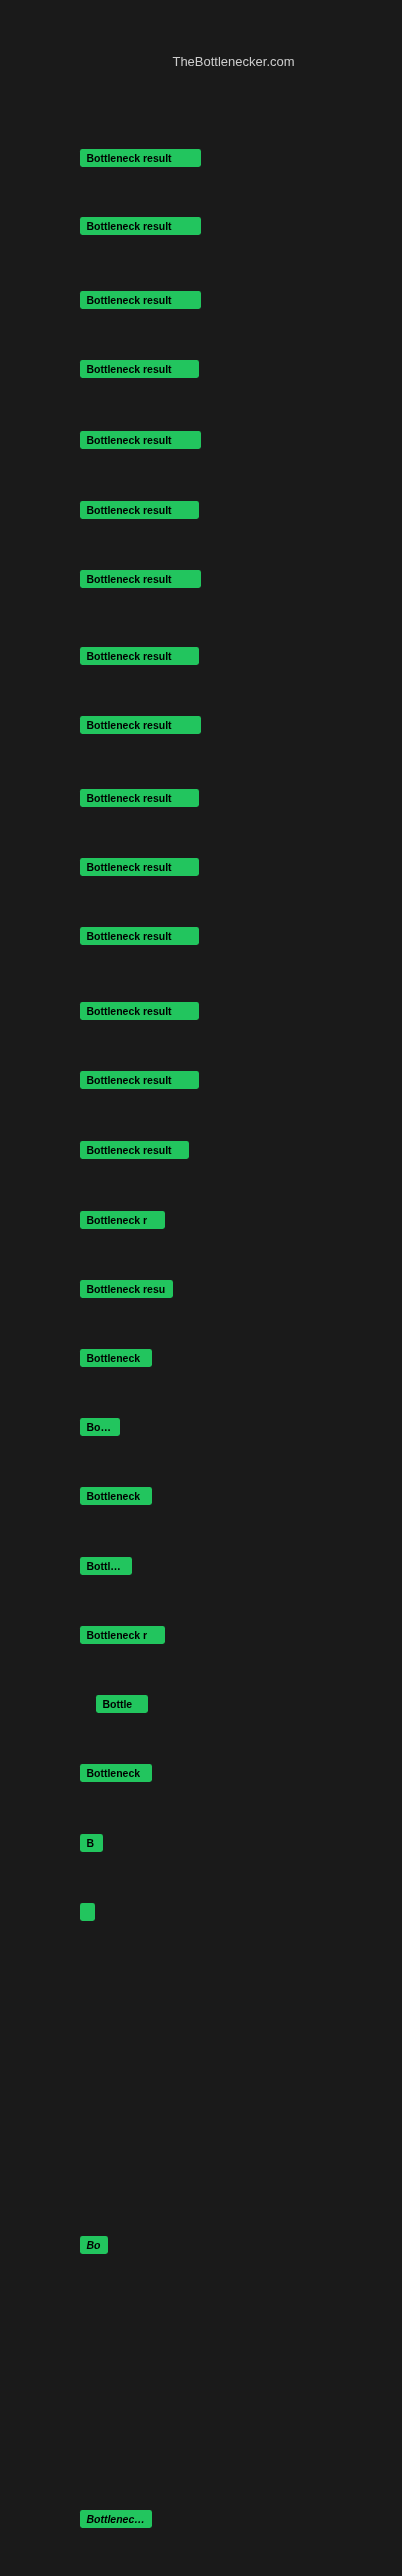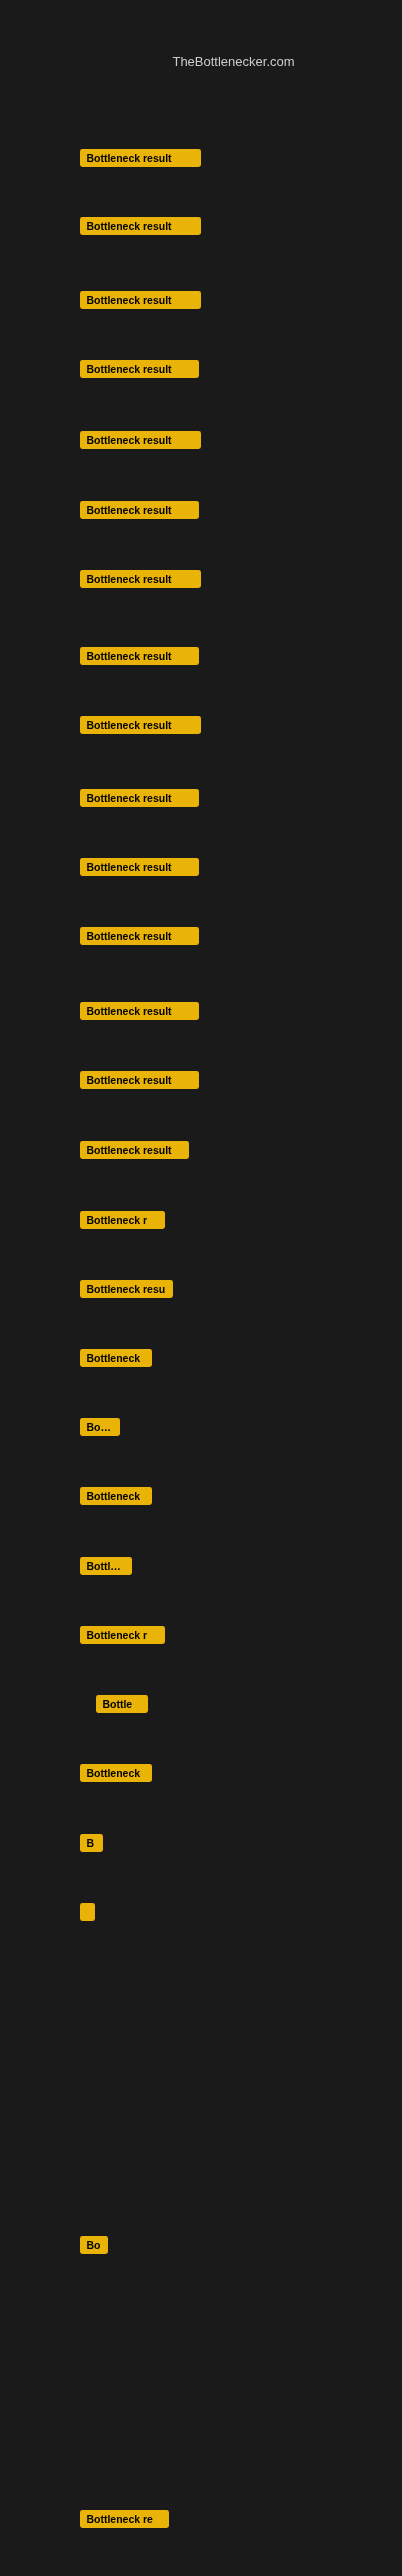--- a/index.html
+++ b/index.html
@@ -15,21 +15,21 @@
       position: relative;
     }
     .site-title {
       text-align: center;
       color: #cccccc;
       font-size: 13px;
       padding: 6.4px 0 9.7px 0;
       font-weight: normal;
     }
     .bottleneck-badge {
-      background-color: #eab308;
+      background-color: #22c55e;
       color: #000;
       font-size: 10.5px;
       font-weight: bold;
       padding: 3.2px 6.4px;
       border-radius: 2.4px;
       white-space: nowrap;
       overflow: hidden;
       text-overflow: ellipsis;
       display: inline-block;
     }
@@ -59,16 +59,16 @@
     <div style="position: absolute; top: 1153px; left: 0px;"><span class="bottleneck-badge" style="max-width: 93px; width: 93px;">Bottleneck resu</span></div>
     <div style="position: absolute; top: 1222px; left: 0px;"><span class="bottleneck-badge" style="max-width: 72px; width: 72px;">Bottleneck</span></div>
     <div style="position: absolute; top: 1291px; left: 0px;"><span class="bottleneck-badge" style="max-width: 60px; width: 40px;">Bottlen</span></div>
     <div style="position: absolute; top: 1360px; left: 0px;"><span class="bottleneck-badge" style="max-width: 72px; width: 72px;">Bottleneck</span></div>
     <div style="position: absolute; top: 1430px; left: 0px;"><span class="bottleneck-badge" style="max-width: 68px; width: 52px;">Bottlenec</span></div>
     <div style="position: absolute; top: 1499px; left: 0px;"><span class="bottleneck-badge" style="max-width: 85px; width: 85px;">Bottleneck r</span></div>
     <div style="position: absolute; top: 1568px; left: 16px;"><span class="bottleneck-badge" style="max-width: 52px; width: 52px;">Bottle</span></div>
     <div style="position: absolute; top: 1637px; left: 0px;"><span class="bottleneck-badge" style="max-width: 72px; width: 72px;">Bottleneck</span></div>
     <div style="position: absolute; top: 1707px; left: 0px;"><span class="bottleneck-badge" style="max-width: 22.5px; width: 22.5px;">B</span></div>
     <div style="position: absolute; top: 1776px; left: 0px;"><span class="bottleneck-badge" style="width: 14.5px; height: 17.7px;"></span></div>
-    <div style="position: absolute; top: 2109px; left: 0px;"><span class="bottleneck-badge" style="max-width: 28px; width: 28px;">Bo</span></div>
-    <div style="position: absolute; top: 2383px; left: 0px;"><span class="bottleneck-badge" style="max-width: 89px; width: 89px;">Bottleneck re</span></div>
+    <div style="position: absolute; top: 2109px; left: 0px;"><span class="bottleneck-badge" style="max-width: 28px; width: 28px; font-style: italic;">Bo</span></div>
+    <div style="position: absolute; top: 2383px; left: 0px;"><span class="bottleneck-badge" style="max-width: 89px; width: 72px; font-style: italic;">Bottleneck re</span></div>
   </div>
 
 
 </body></html>

